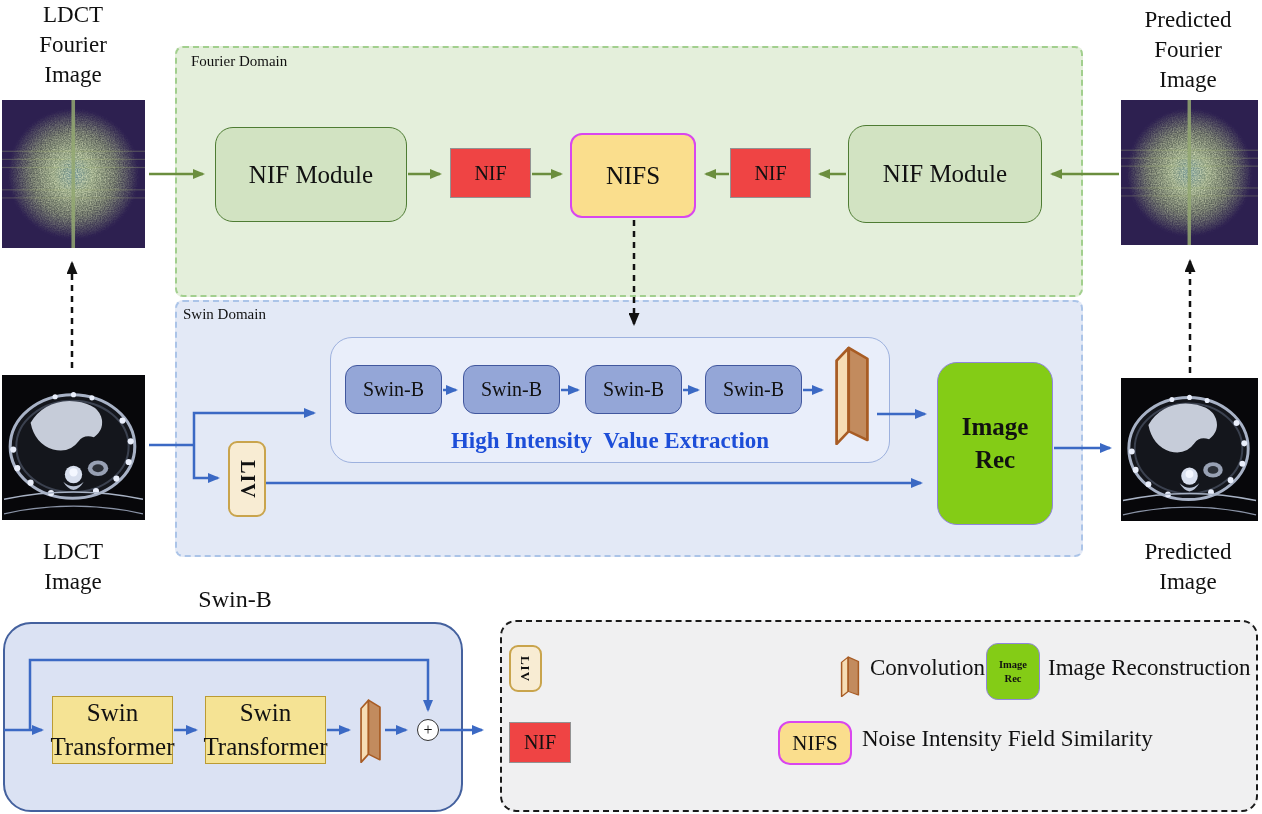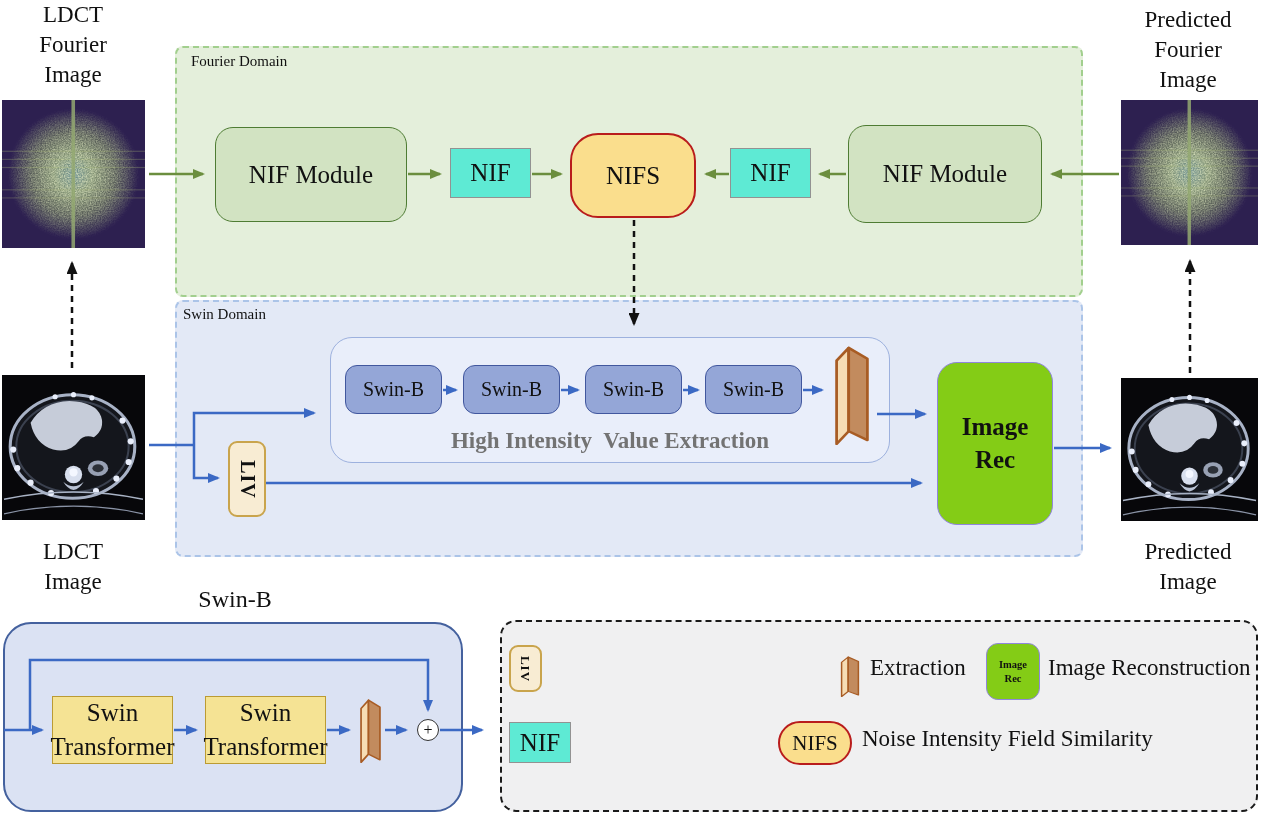--- a/index.html
+++ b/index.html
@@ -5,25 +5,25 @@
   html,body{margin:0;padding:0;background:#fff;}
   #canvas{position:relative;width:1262px;height:814px;background:#fff;overflow:hidden;
           font-family:"Liberation Serif","DejaVu Serif",serif;color:#111;}
   .abs{position:absolute;box-sizing:border-box;}
   .box{display:flex;align-items:center;justify-content:center;text-align:center;box-sizing:border-box;}
   .side-label{font-size:23px;line-height:30px;text-align:center;}
   .panel-title{font-weight:normal;font-size:15px;}
   .fourier-panel{background:#e4efdb;border:2px dashed #a2cf8e;border-radius:8px;z-index:1;}
   .image-panel{background:#e3e9f6;border:2px dashed #abc4e8;border-radius:8px;z-index:1;}
   .nif-module{background:#d2e3c2;border:1.5px solid #4e7c33;border-radius:18px;font-size:25px;z-index:3;}
-  .nif-box{background:#5eead4;border:1.5px solid #929292;font-size:25px;z-index:3;}
-  .nifs-box{background:#fade8d;border:2px solid #b91c1c;border-radius:28px;font-size:25px;z-index:3;}
+  .nif-box{background:#ef4444;border:1.5px solid #929292;font-size:20px;z-index:3;}
+  .nifs-box{background:#fade8d;border:2px solid #d946ef;border-radius:12px;font-size:25px;z-index:3;}
   .hive-box{background:#e9eefa;border:1.5px solid #9db1de;border-radius:22px;z-index:2;}
   .swin-block{background:#94a6d7;border:1.5px solid #41579e;border-radius:12px;font-size:20px;z-index:3;}
-  .hive-label{color:#737373;font-weight:bold;font-size:23px;text-align:center;white-space:pre;z-index:3;}
+  .hive-label{color:#1d4ed8;font-weight:bold;font-size:23px;text-align:center;white-space:pre;z-index:3;}
   .liv-box{background:#f8ecd3;border:2px solid #c9a44c;border-radius:9px;z-index:3;}
   .liv-box span{display:block;transform:rotate(90deg);font-weight:bold;letter-spacing:1px;}
   .image-rec{background:#84cc16;border:1.5px solid #9086dc;border-radius:20px;
              font-weight:bold;font-size:25px;line-height:1.3;z-index:3;padding:0 14px;}
   .swin-panel{background:#dbe2f3;border:2.5px solid #44619e;border-radius:28px;z-index:1;}
   .st-box{background:#f5e394;border:1.5px solid #bb9b33;font-size:25px;line-height:1.35;z-index:3;}
   .plus-circle{background:#fff;border:1.5px solid #333;border-radius:50%;font-size:16px;z-index:3;}
   .legend-panel{background:#f0f0f1;border:2px dashed #1a1a1a;border-radius:16px;z-index:1;}
   .legend-label{font-size:23px;white-space:nowrap;z-index:3;}
   .imgrec-mini{font-weight:bold;font-size:10.5px;line-height:1.25;}
@@ -174,21 +174,21 @@
 
   <div class="abs legend-panel" style="left:500px;top:620px;width:758px;height:192px;"></div>
   <div class="abs box liv-box" style="left:509px;top:645px;width:33px;height:47px;font-size:13px;">
     <span>LIV</span>
   </div>
   <div class="abs" style="left:838px;top:655px;z-index:3">
     <svg width="24" height="42" viewBox="0 0 40 104" preserveAspectRatio="none">
         <use href="#convg" xlink:href="#convg"></use>
       </svg>
   </div>
-  <div class="abs legend-label" style="left:870px;top:655px;">Extraction</div>
+  <div class="abs legend-label" style="left:870px;top:655px;">Convolution</div>
   <div class="abs box image-rec imgrec-mini" style="left:986px;top:643px;width:54px;height:57px;border-radius:12px;padding:0 4px;">Image Rec</div>
   <div class="abs legend-label" style="left:1048px;top:655px;">Image Reconstruction</div>
   <div class="abs box nif-box" style="left:509px;top:722px;width:62px;height:41px;">NIF</div>
   <div class="abs box nifs-box" style="left:778px;top:721px;width:74px;height:44px;font-size:21px;">NIFS</div>
   <div class="abs legend-label" style="left:862px;top:726px;">Noise Intensity Field Similarity</div>
 
   <svg class="arrows" width="1262" height="814" viewBox="0 0 1262 814">
     <defs>
       <marker id="mg" markerWidth="12" markerHeight="10" refX="10" refY="5" orient="auto" markerUnits="userSpaceOnUse">
         <path d="M0,0 L12,5 L0,10 Z" fill="#6b8e3e"></path>

